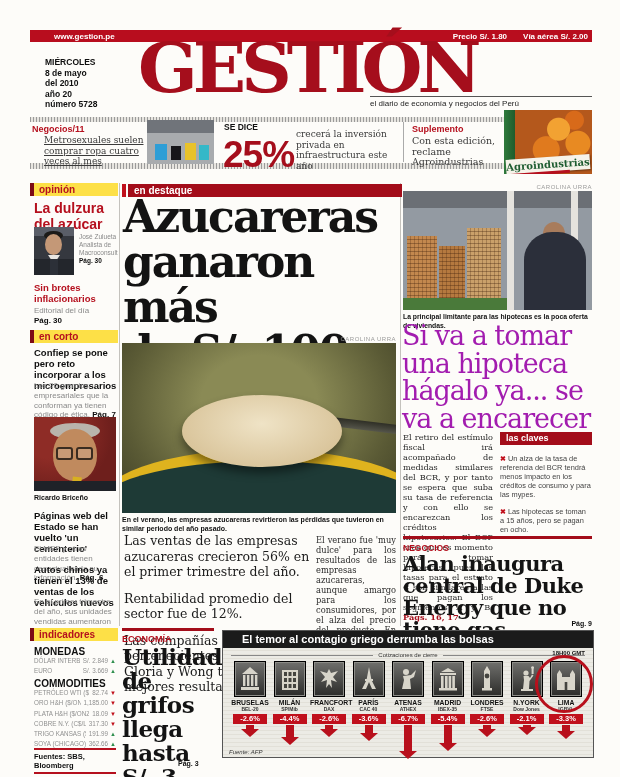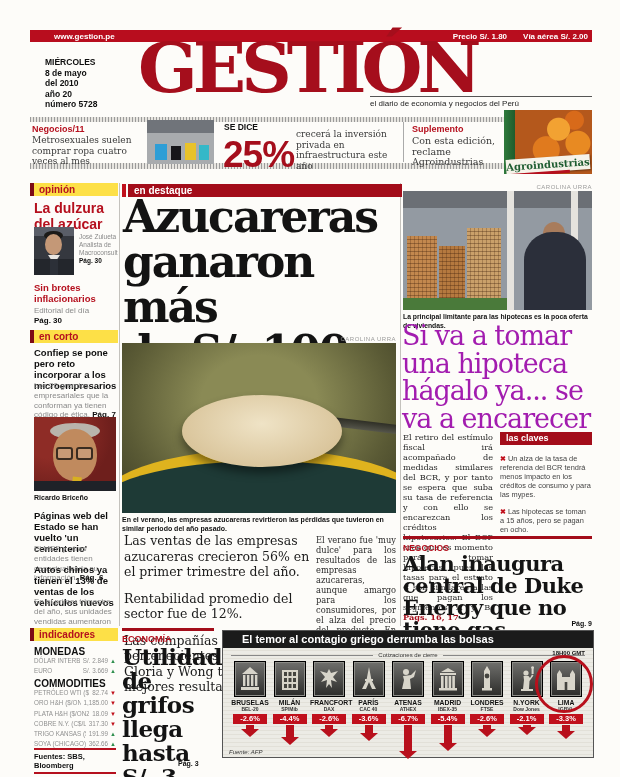--- a/index.html
+++ b/index.html
@@ -128,21 +128,21 @@
     <div>año 20</div>
     <div>número 5728</div>
   </div>
   <div class="abs logo">GESTIÓN</div>
   <div class="abs tagline">el diario de economía y negocios del Perú</div>
 
   <div class="abs band" style="top:117px;"></div>
   <div class="abs band" style="top:163px;height:6px;"></div>
 
   <div class="abs red-label" style="left:32px;top:124px;">Negocios/11</div>
-  <div class="abs strip-text" style="left:32px;top:135px;width:112px;">Metrosexuales suelen comprar ropa cuatro veces al mes</div>
+  <div class="abs strip-text" style="left:44px;top:135px;width:112px;text-decoration:underline;">Metrosexuales suelen comprar ropa cuatro veces al mes</div>
 
   <div class="abs ph shoppers">
     <div class="bag" style="left:8px;width:12px;height:16px;background:#2e9ed6;"></div>
     <div class="bag" style="left:24px;width:10px;height:14px;background:#16161a;"></div>
     <div class="bag" style="left:38px;width:11px;height:17px;background:#e8c22a;"></div>
     <div class="bag" style="left:52px;width:10px;height:15px;background:#35b8c8;"></div>
   </div>
 
   <div class="abs" style="left:224px;top:122px;font-weight:bold;font-size:8.5px;color:#111;">SE DICE</div>
   <div class="abs sedice-pct" style="left:223px;top:127px;">25%</div>

